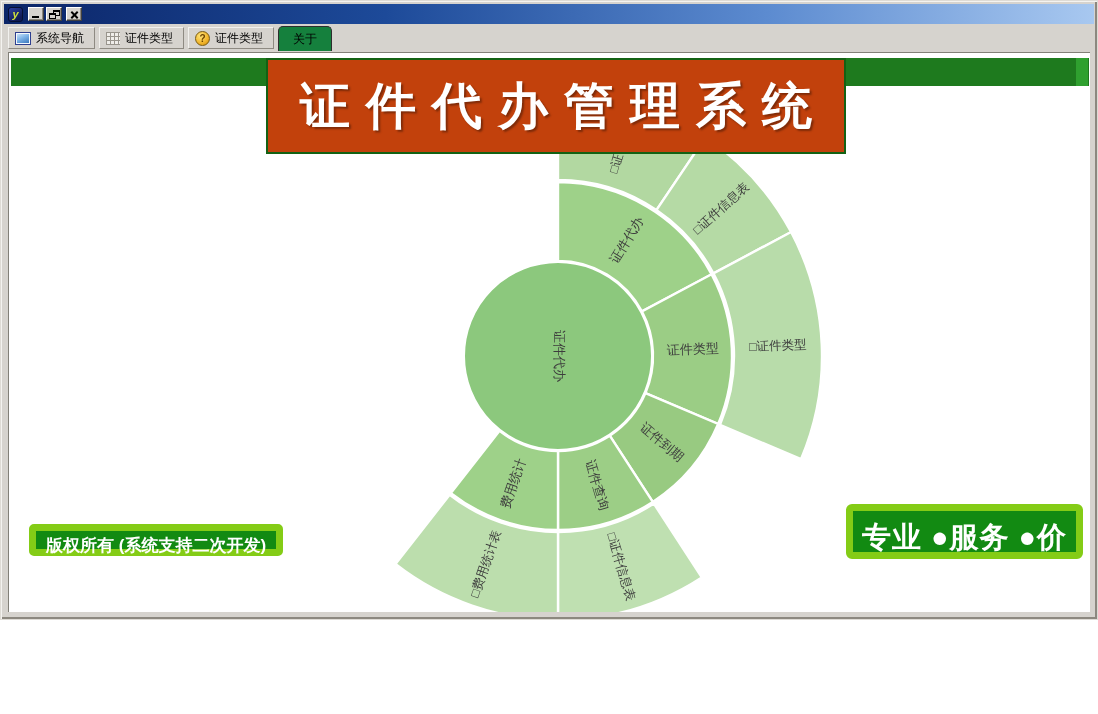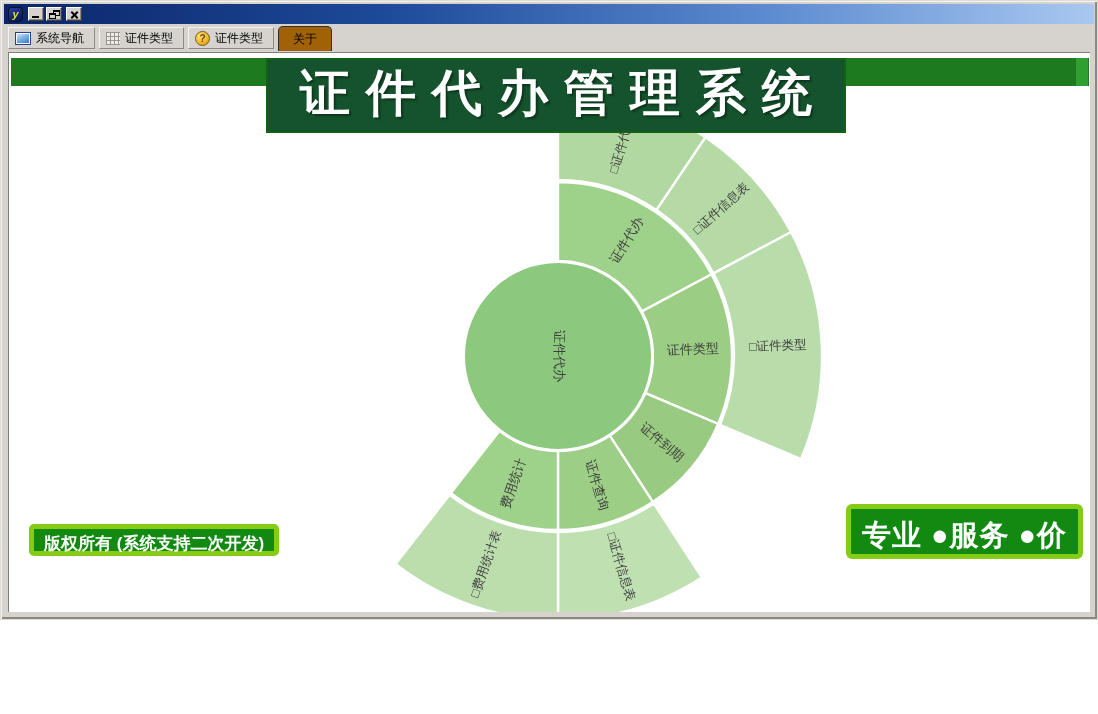--- a/index.html
+++ b/index.html
@@ -56,21 +56,21 @@
   }
   .tbtn {
     height:22px; display:flex; align-items:center; gap:5px;
     padding:0 10px 0 6px; margin:0 4px 2px 0; background:#D6D3CE;
     border-top:1px solid #f2f1ee; border-left:1px solid #f2f1ee;
     border-right:1px solid #8e8a82; border-bottom:1px solid #8e8a82;
     font-size:12px; color:#000; cursor:default;
   }
   .tbtn.active-tab {
     height:25px; margin-bottom:0; border:1px solid #2e2e2e; border-bottom:none;
-    border-radius:5px 5px 0 0; padding:0 14px; background:#a16207;
+    border-radius:5px 5px 0 0; padding:0 14px; background:#15803d;
   }
   .ticon { display:inline-block; flex:0 0 auto; }
   .monitor-icon {
     width:16px; height:13px; border:1px solid #2e3f8f;
     background:linear-gradient(155deg,#d9ecfb 0%,#7fb4e8 45%,#2d6db4 100%);
     box-shadow:inset 0 0 0 1px #f4f8fd;
   }
   .grid-icon {
     width:14px; height:13px; background-color:#efede9;
     background-image:repeating-linear-gradient(to right,#98948c 0 1px,transparent 1px 4px),
@@ -94,32 +94,32 @@
 
   .banner-strip {
     position:absolute; left:2px; top:5px; width:1078px; height:28px;
     background:#1E7A1E; z-index:2;
   }
   .banner-strip-end {
     position:absolute; right:2px; top:5px; width:12px; height:28px;
     background:#2FA02F; z-index:3;
   }
   .banner-box {
-    position:absolute; left:257px; top:5px; width:580px; height:75px;
-    background:#14532d; border:2px solid #136113; z-index:4;
-    display:flex; justify-content:center;
+    position:absolute; left:257px; top:5px; width:580px; height:96px;
+    background:#c2410c; border:2px solid #136113; z-index:4;
+    display:flex; align-items:center; justify-content:center;
   }
   .banner-box span {
     color:#ffffff; font-size:50px; font-weight:bold;
     letter-spacing:16px; margin-right:-16px; white-space:nowrap;
     text-shadow:2px 2px 2px rgba(0,0,0,0.35);
   }
 
   .badge { position:absolute; z-index:5; background:#128A12; color:#ffffff;
-    font-weight:bold; border:5px solid #84cc16; text-align:center; }
+    font-weight:bold; border:7px solid #84cc16; text-align:center; }
   .badge-copyright {
     left:20px; top:471px; height:32px; line-height:30px;
     padding:0 10px; font-size:17px; border-radius:5px;
   }
   .badge-slogan {
     left:837px; top:451px; width:237px; height:55px; line-height:53px;
     font-size:29px; border-radius:6px; letter-spacing:1px;
   }
 </style>
 </head>

